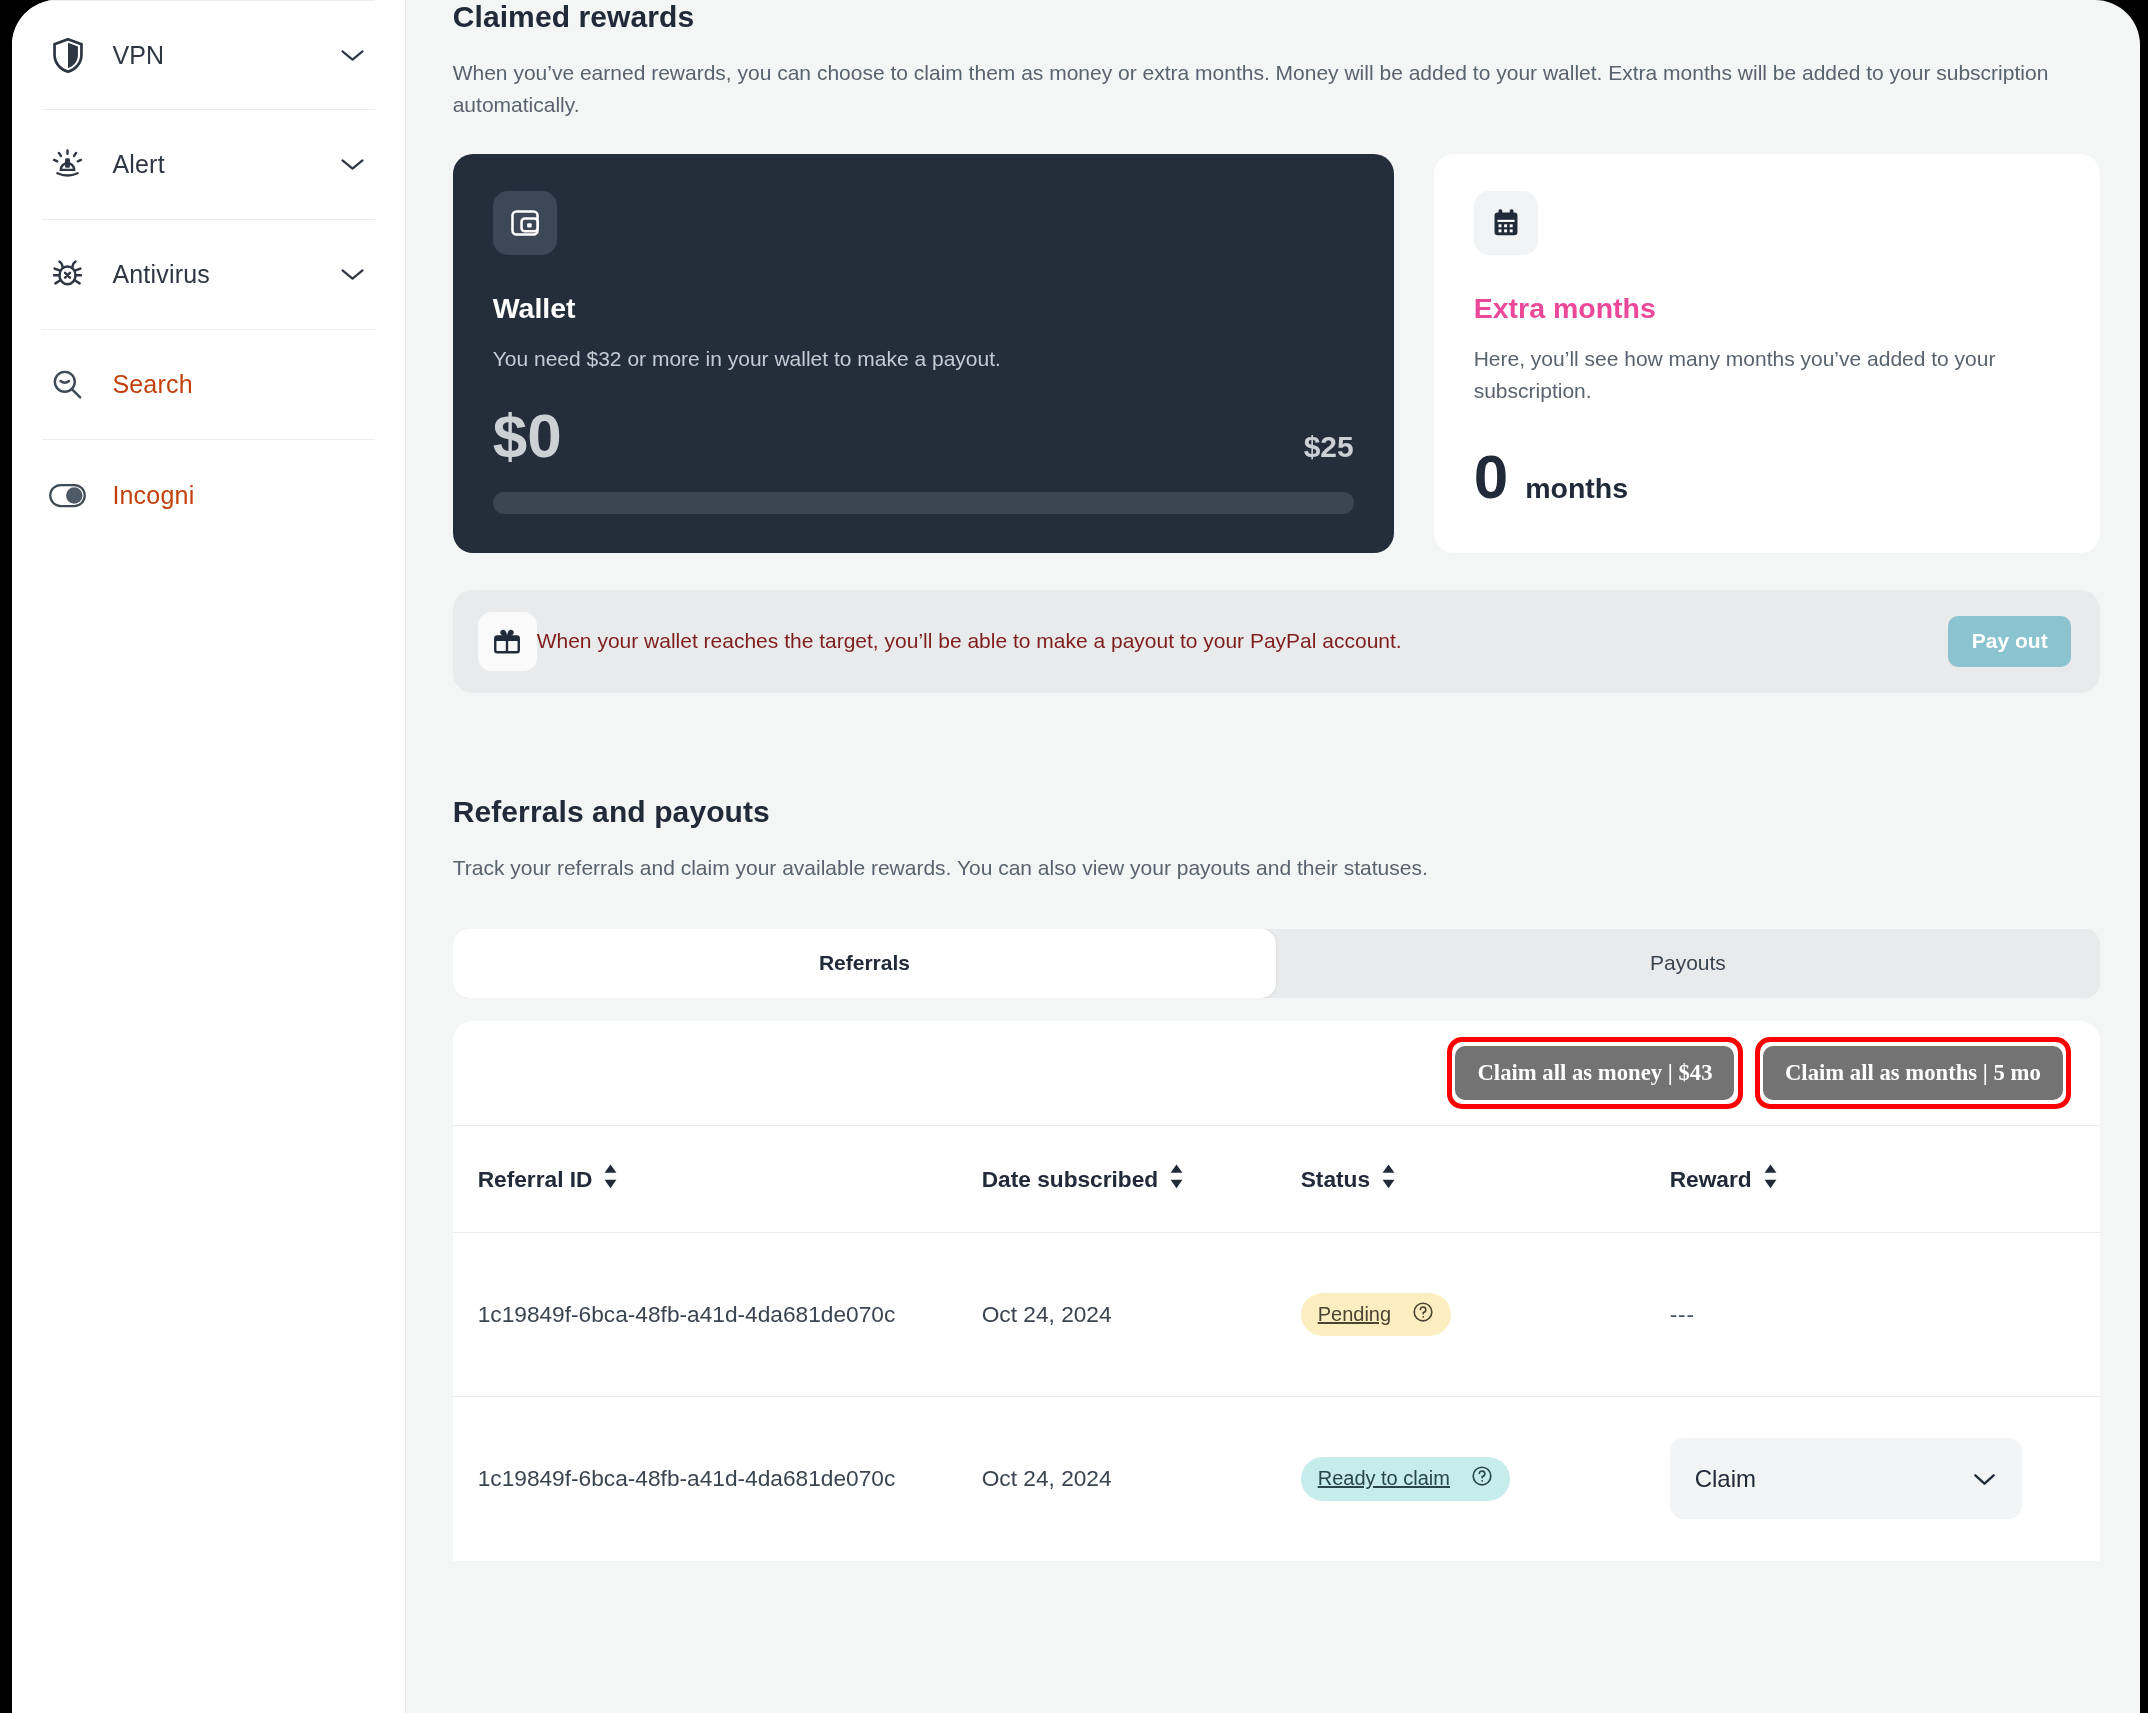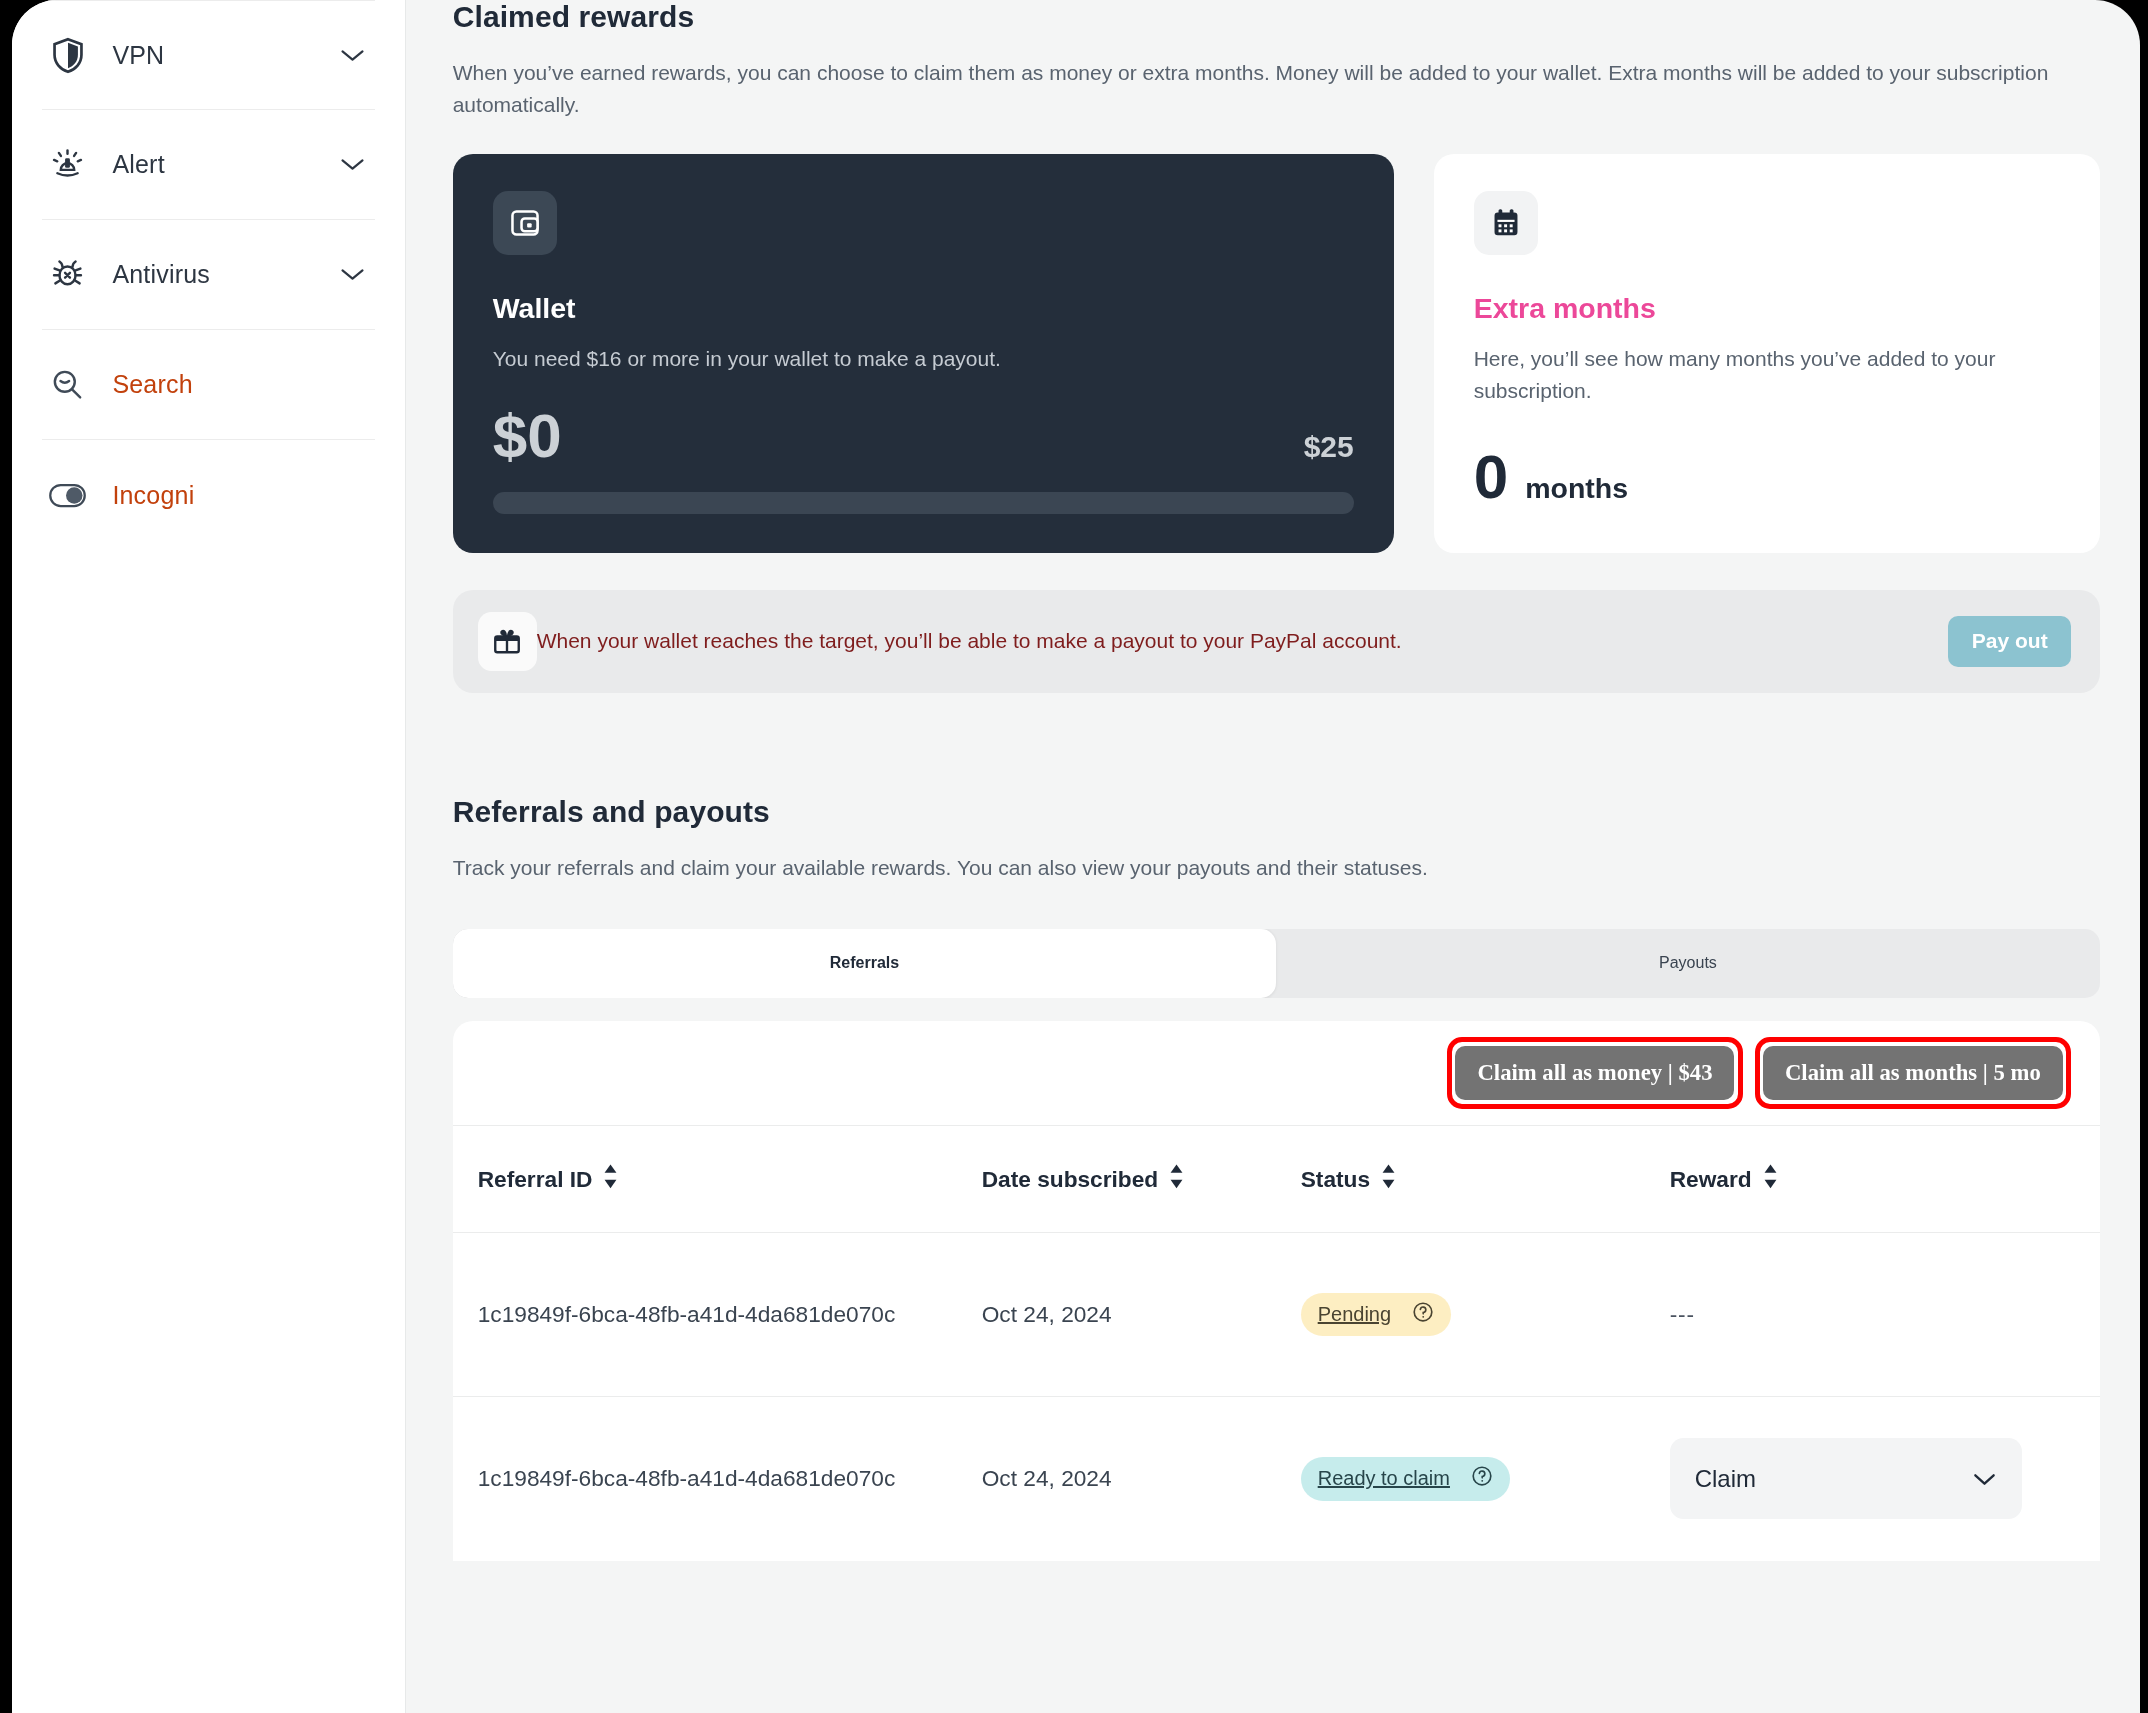--- a/index.html
+++ b/index.html
@@ -240,21 +240,21 @@
     background: #e9eaeb;
     border-radius: 15px;
     height: 69px;
     overflow: hidden;
   }
   .tab {
     flex: 1 1 50%;
     display: flex;
     align-items: center;
     justify-content: center;
-    font-size: 16px;
+    font-size: 21px;
     color: #3a4450;
     cursor: pointer;
   }
   .tab.active {
     background: #ffffff;
     border-radius: 15px;
     font-weight: bold;
     color: #202a38;
     box-shadow: 0 0.8px 3.4px rgba(0,0,0,.08);
   }
@@ -449,21 +449,21 @@
 
       <section class="card dark">
         <div class="card-icon-tile">
           <svg width="32" height="32" viewBox="0 0 24 24" fill="none" stroke="#ffffff" stroke-width="1.9">
             <rect x="2.6" y="3.4" width="18.8" height="17.2" rx="3"></rect>
             <rect x="9.4" y="8.6" width="12" height="9.6" rx="2.4" fill="#3c4855"></rect>
             <rect x="13.6" y="12.2" width="3.4" height="3.2" rx="0.8" fill="#ffffff" stroke="none"></rect>
           </svg>
         </div>
         <h2 class="card-title">Wallet</h2>
-        <p class="card-desc">You need $16 or more in your wallet to make a payout.</p>
+        <p class="card-desc">You need $32 or more in your wallet to make a payout.</p>
         <div class="amount-row">
           <span class="amount-big">$0</span>
           <span class="amount-target">$25</span>
         </div>
         <div class="progress-track"></div>
       </section>
 
       <section class="card light">
         <div class="card-icon-tile">
           <svg width="30" height="32" viewBox="0 0 22 24" fill="none">

